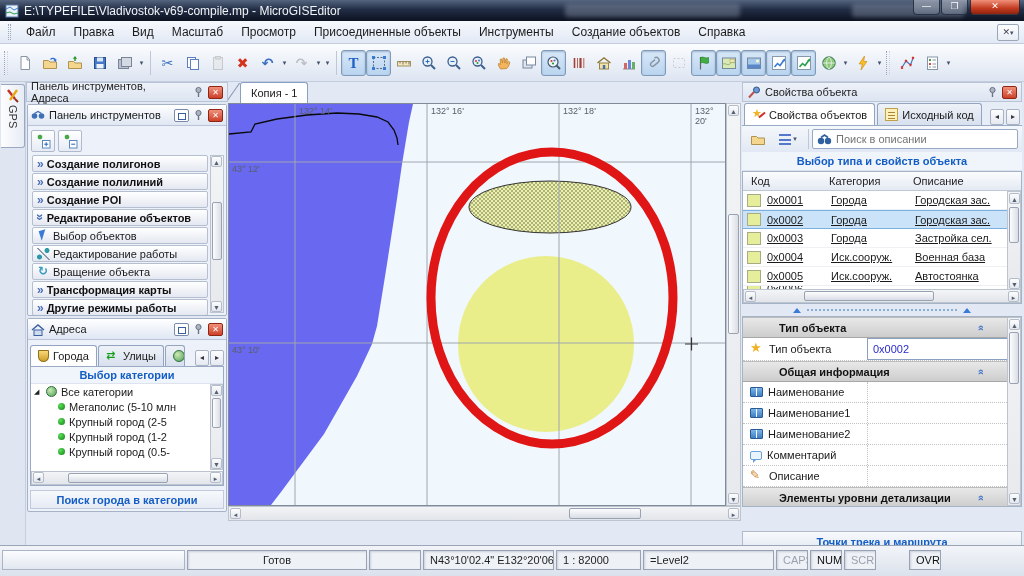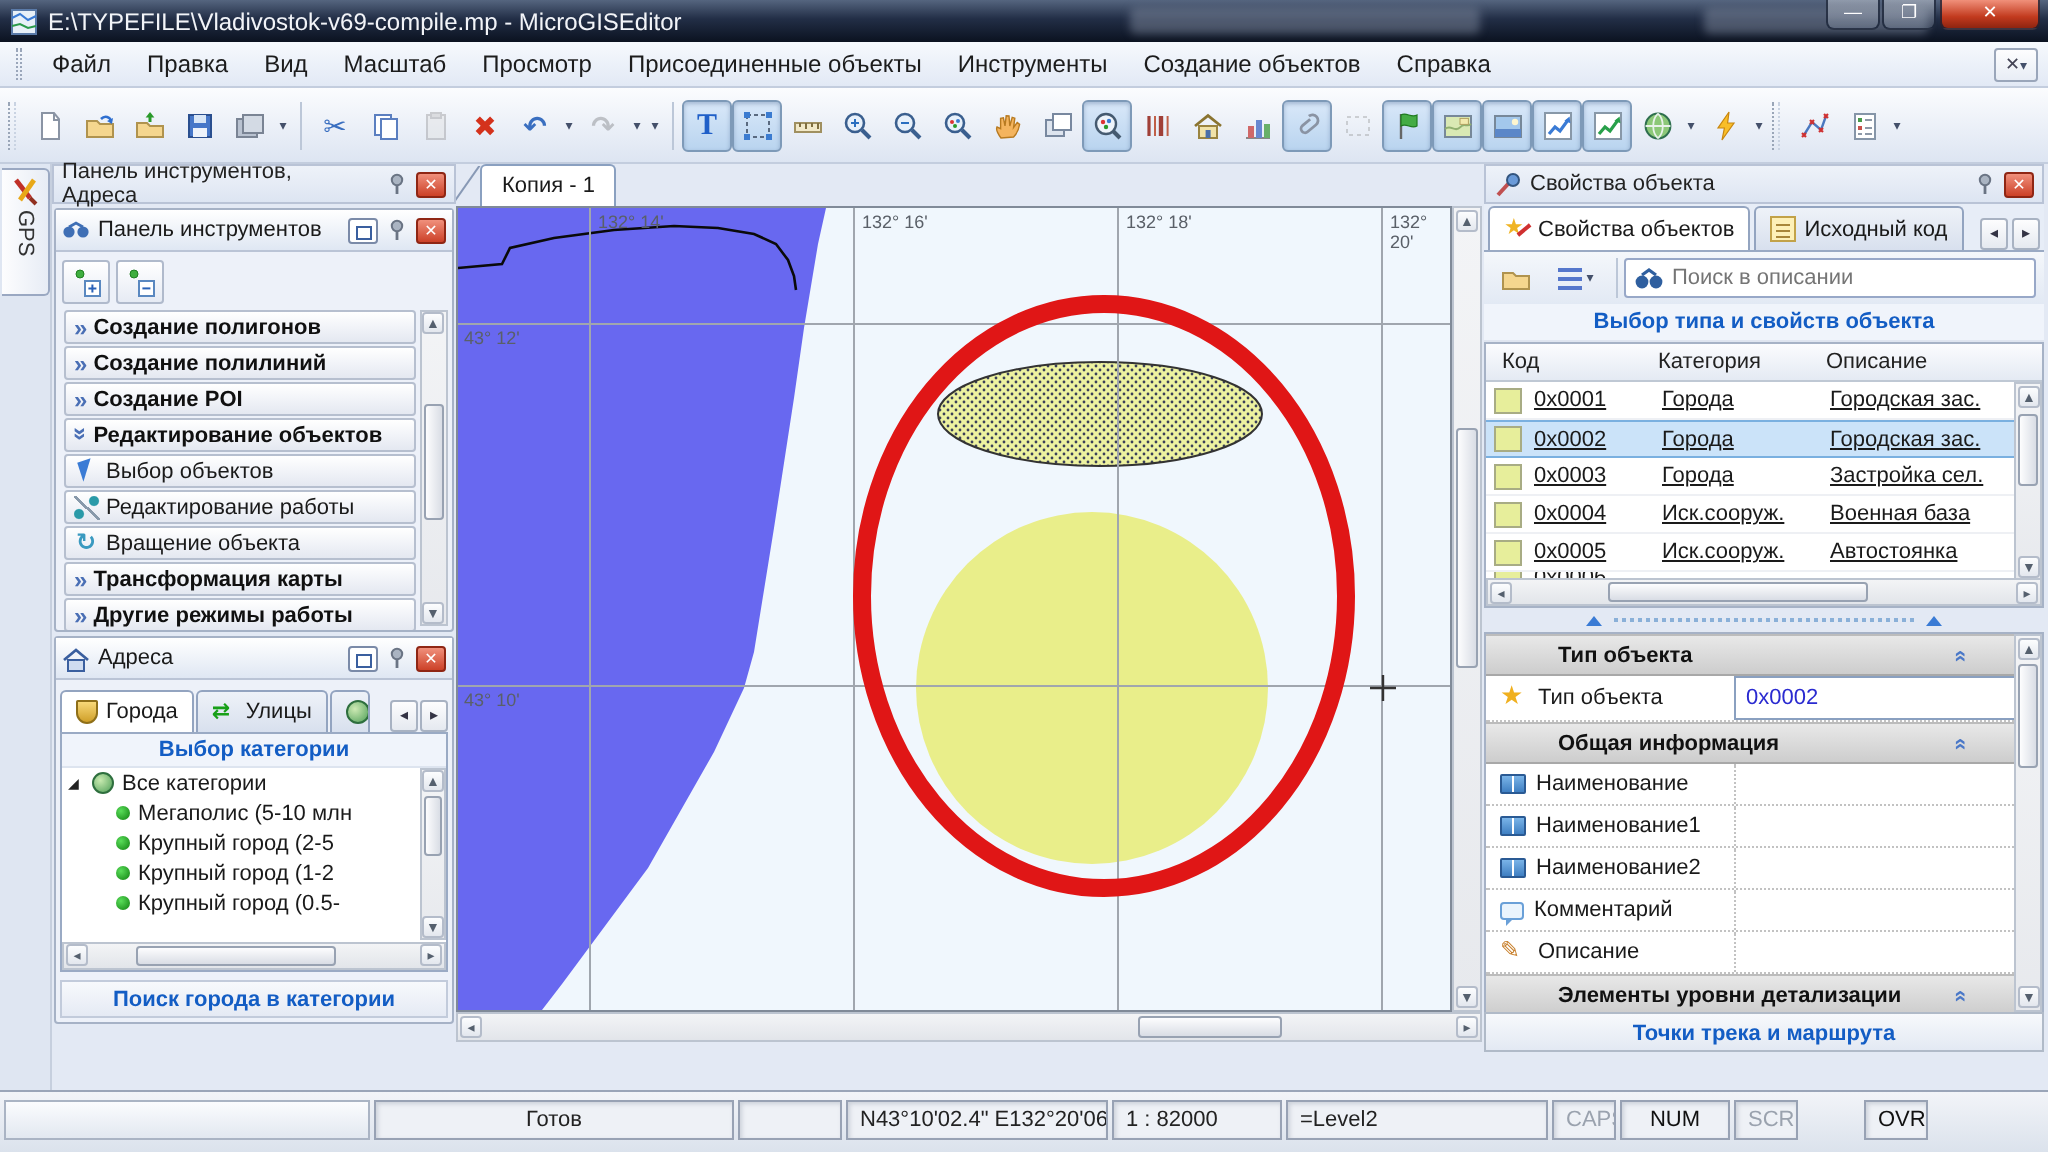--- a/index.html
+++ b/index.html
@@ -863,33 +863,33 @@
               <span>Элементы уровни детализации</span>
               <span class="dchev"></span>
             </div>
         </div>
         <div class="sb" style="right:0;top:0;width:14px;height:189px;">
           <span class="sba" style="left:1px;top:1px;">▲</span>
           <div class="sbt" style="left:1px;top:14px;width:10px;height:52px;"></div>
           <span class="sba" style="left:1px;bottom:1px;">▼</span>
         </div>
       </div>
-      <div class="link ab" style="left:0;top:424px;width:280px;height:20px;line-height:20px;background:linear-gradient(#f7f9fc,#e3e9f3);border:1px solid #b0bac8;">Точки трека и маршрута</div>
+      <div class="link ab" style="left:0;top:449px;width:280px;height:20px;line-height:20px;background:linear-gradient(#f7f9fc,#e3e9f3);border:1px solid #b0bac8;">Точки трека и маршрута</div>
     </div>
   </div>
 
   <div id="statusbar" class="ab">
     <div class="sseg raised" style="left:2px;width:183px;"></div>
     <div class="sseg" style="left:187px;width:180px;text-align:center;">Готов</div>
     <div class="sseg" style="left:369px;width:52px;"></div>
     <div class="sseg" style="left:423px;width:131px;">N43°10'02.4" E132°20'06.9"</div>
     <div class="sseg" style="left:556px;width:85px;">1 : 82000</div>
     <div class="sseg" style="left:643px;width:131px;">=Level2</div>
     <div style="position:absolute;left:776px;top:4px;display:flex;gap:2px;">
 
     <div class="sseg stog off" style="position:static;width:32px;">CAPS</div>
-        <div class="sseg stog on" style="position:static;width:55px;">NUM</div>
+        <div class="sseg stog on" style="position:static;width:32px;">NUM</div>
         <div class="sseg stog off" style="position:static;width:32px;">SCRL</div>
         <div class="sseg stog on" style="position:static;width:32px;margin-left:31px;">OVR</div>
       </div>
   </div>
 
 </div>
 
 </body></html>

